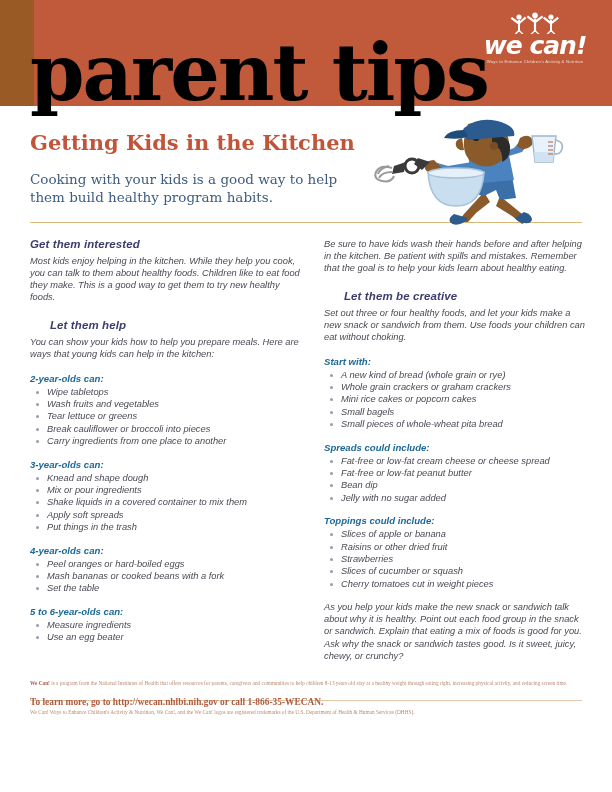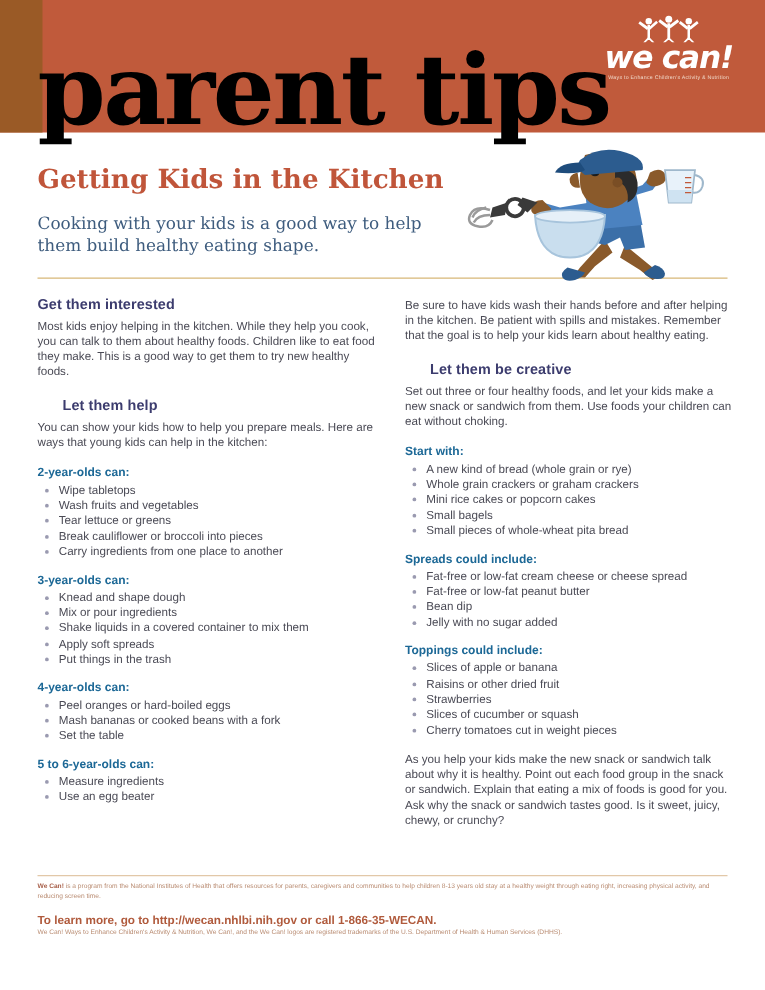--- a/index.html
+++ b/index.html
@@ -73,21 +73,21 @@
   .rule-top{
     position:absolute;left:30px;top:222px;width:552px;height:1px;
     background:#D8B878;
   }
   .rule-bottom{
     position:absolute;left:30px;top:700px;width:552px;height:1px;
     background:#E2C8A8;
   }
 
   
-  .col{position:absolute;top:238px;}
+  .col{position:absolute;top:238px;font-style:italic;}
   .col-left{left:30px;width:272px;}
   .col-right{left:324px;width:262px;}
 
   h3.sec{
     font-size:11.5px;font-weight:bold;color:#3C3C6E;
     margin:0 0 5px 0;letter-spacing:.1px;
   }
   h3.sec.gap{margin-top:16px;padding-left:20px;}
   p.body{
     font-size:9.3px;line-height:12.1px;color:#4A4A55;
@@ -105,21 +105,21 @@
     font-size:9.3px;line-height:12.4px;color:#4A4A55;
     padding-left:17px;
   }
   ul.list li:before{
     content:"";position:absolute;left:6px;top:5px;
     width:3px;height:3px;border-radius:50%;
     background:#9A9AB0;
   }
 
   
-  .footer{position:absolute;left:30px;top:706px;width:552px;}
+  .footer{position:absolute;left:30px;top:680px;width:552px;font-family:Liberation Serif, serif;}
   .fine{
     font-size:5.3px;line-height:7.6px;color:#B98C72;
     margin:0;
   }
   .fine b{color:#A8604A;}
   .learn{
     font-size:9.4px;font-weight:bold;color:#B05A3C;
     margin:9px 0 2px 0;
   }
   .trade{
@@ -162,21 +162,21 @@
           <path d="M45.3 18 L41.5 22 L43.3 22 L46 19.4 z"></path>
           <path d="M46.7 18 L50.6 22 L48.8 22 L46 19.4 z"></path>
         </g>
       </svg>
     </div>
     <div class="logo-word">we can!</div>
     <div class="logo-tag">Ways to Enhance Children's Activity &amp; Nutrition</div>
   </div>
 
   <div class="title">Getting Kids in the Kitchen</div>
-  <div class="subtitle">Cooking with your kids is a good way to help them build healthy eating shape.</div>
+  <div class="subtitle">Cooking with your kids is a good way to help them build healthy program habits.</div>
 
   <div class="illo">
     <svg width="226" height="112" viewBox="0 0 226 112">
 
       <path d="M112 74 L92 96 L86 104 L96 104 L104 95 L118 84 Z" fill="#8A5A2B"></path>
       <path d="M82 96 q-6 4 -4 8 q3 4 10 2 q6 -2 8 -6 z" fill="#2C5C8F"></path>
 
       <path d="M128 78 L150 96 L158 102 L150 106 L140 98 L124 88 Z" fill="#8A5A2B"></path>
       <path d="M152 94 q7 2 8 7 q0 5 -8 4 q-7 -1 -9 -5 z" fill="#2C5C8F"></path>
 

